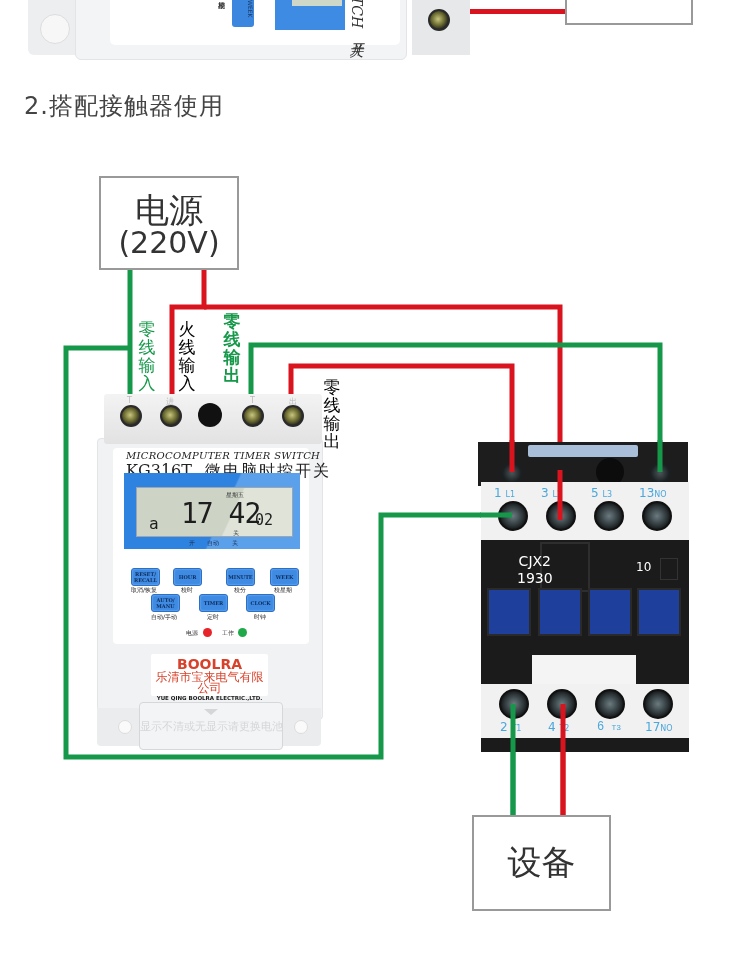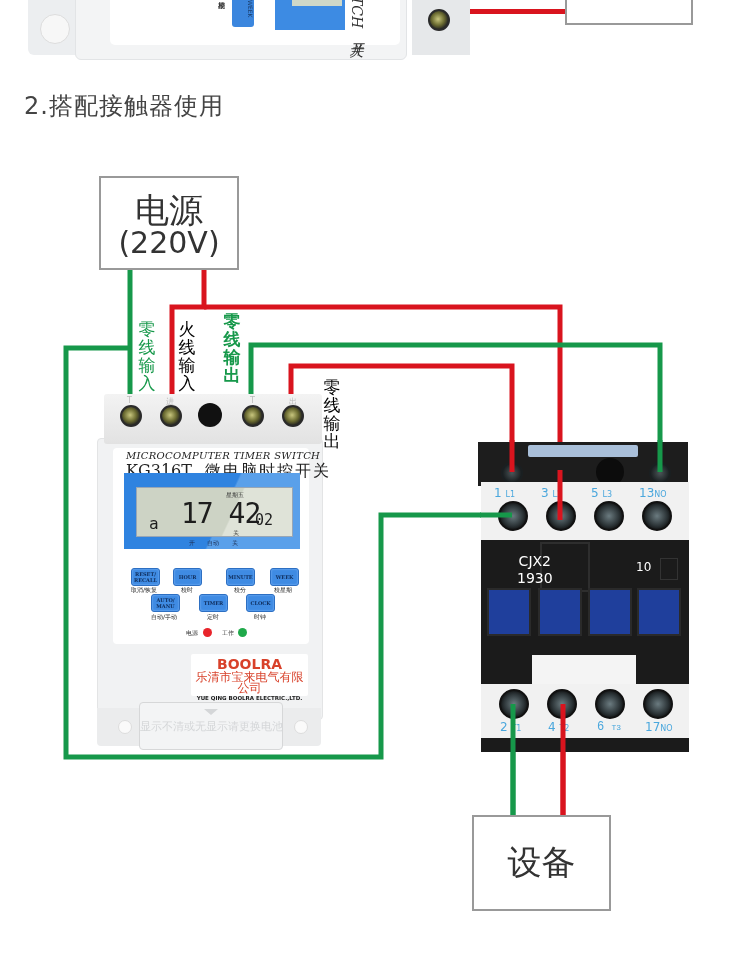--- a/index.html
+++ b/index.html
@@ -45,21 +45,21 @@
   .ts-title2 { left:126px; top:461px; font-family:"DejaVu Serif", serif; font-size:16px; color:#222; white-space:nowrap; }
   .ts-lcd-frame { left:124px; top:473px; width:176px; height:76px; background:linear-gradient(115deg,#2f83e0 55%,#5aa0ea 56%); }
   .ts-lcd { left:136px; top:487px; width:155px; height:48px; background:linear-gradient(115deg,#cdd3c5 60%,#dfe3d8 61%); border:1px solid #98a6b5; }
   .lcd-digits { font-family:"DejaVu Sans Mono", monospace; color:#1d1d1d; }
   .lcd-small { font-size:6px; color:#333; }
   .lcd-foot { font-size:6px; color:#1a2c52; }
   .btn { background:#3f8be3; border:1px solid #2d6fc2; border-radius:3px; color:#0f2d5c; font-family:"DejaVu Serif", serif; font-size:5px; font-weight:bold; display:flex; align-items:center; justify-content:center; text-align:center; line-height:6px; box-shadow:inset 0 0 2px #8ec0ff; }
   .btn-lab { font-size:6px; color:#222; text-align:center; white-space:nowrap; }
   .led { width:9px; height:9px; border-radius:50%; }
   .led-lab { font-size:6px; color:#333; }
-  .brand-card { left:151px; top:654px; width:117px; height:42px; background:#ffffff; border-radius:2px; text-align:center;margin-left:40px; }
+  .brand-card { left:151px; top:654px; width:117px; height:42px; background:#ffffff; border-radius:2px; text-align:center; }
   .brand-name { font-size:14px; font-weight:bold; color:#d8412a; line-height:16px; margin-top:2px; }
   .brand-cn { font-size:12px; color:#d8412a; line-height:11px; }
   .brand-en { font-size:5.5px; color:#222; line-height:8px; font-weight:bold; }
   .ts-foot { left:97px; top:708px; width:224px; height:38px; background:#ebeced; border-radius:0 0 4px 4px; }
   .ts-cover { left:139px; top:702px; width:142px; height:46px; background:#f3f4f5; border:1px solid #d6d7d8; border-radius:4px; }
   .cover-text { font-size:11px; color:#d4d6d8; white-space:nowrap; }
   .foot-hole { width:12px; height:12px; border-radius:50%; background:#fafafa; border:1px solid #ddd; }
 
   
   .ct-top { left:478px; top:442px; width:210px; height:44px; background:#1d1d1d; }

